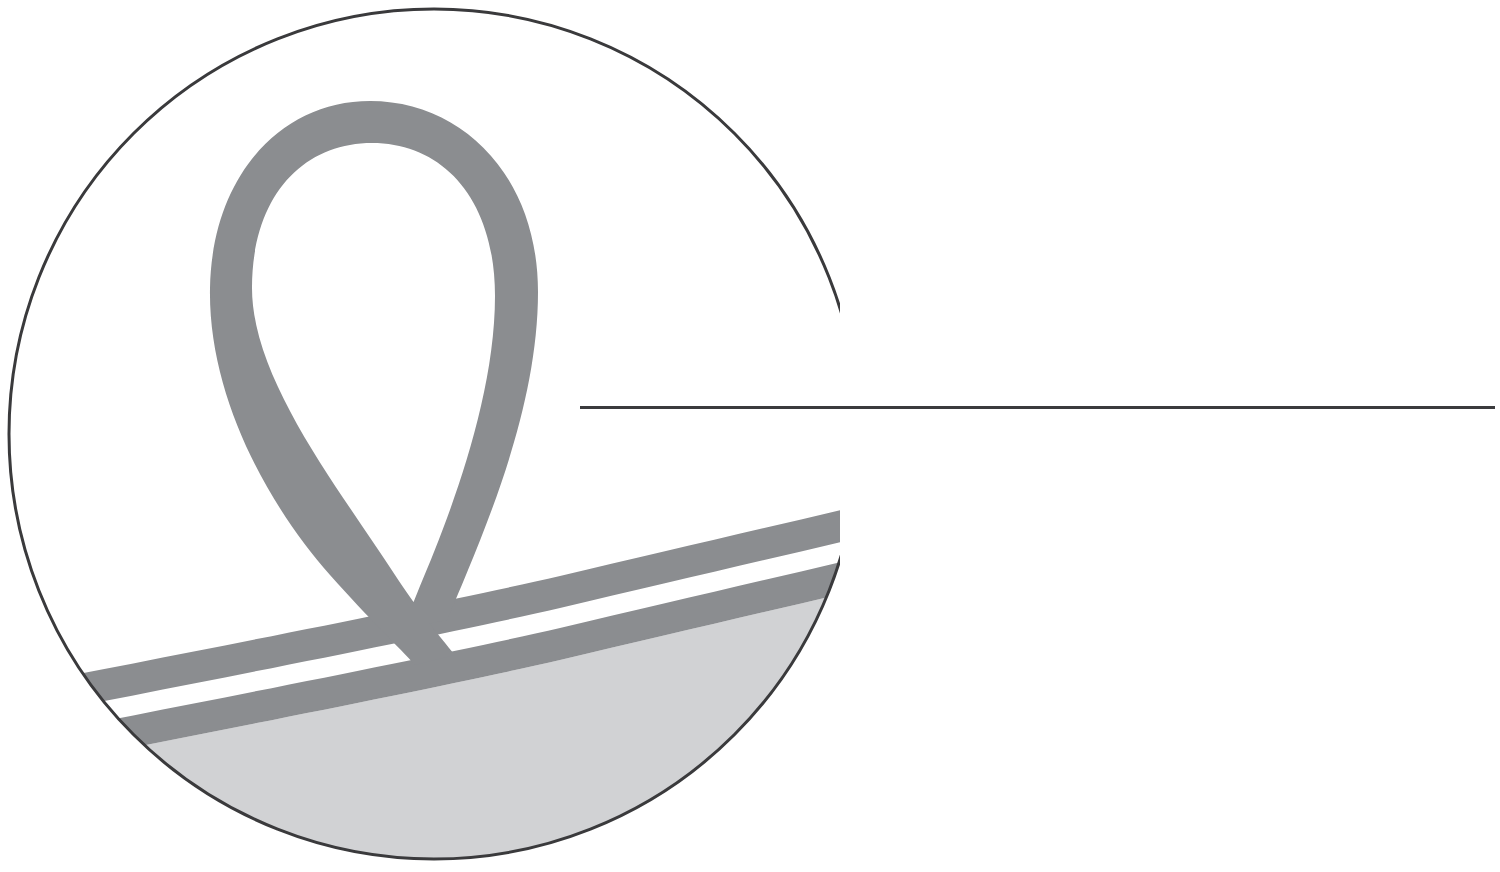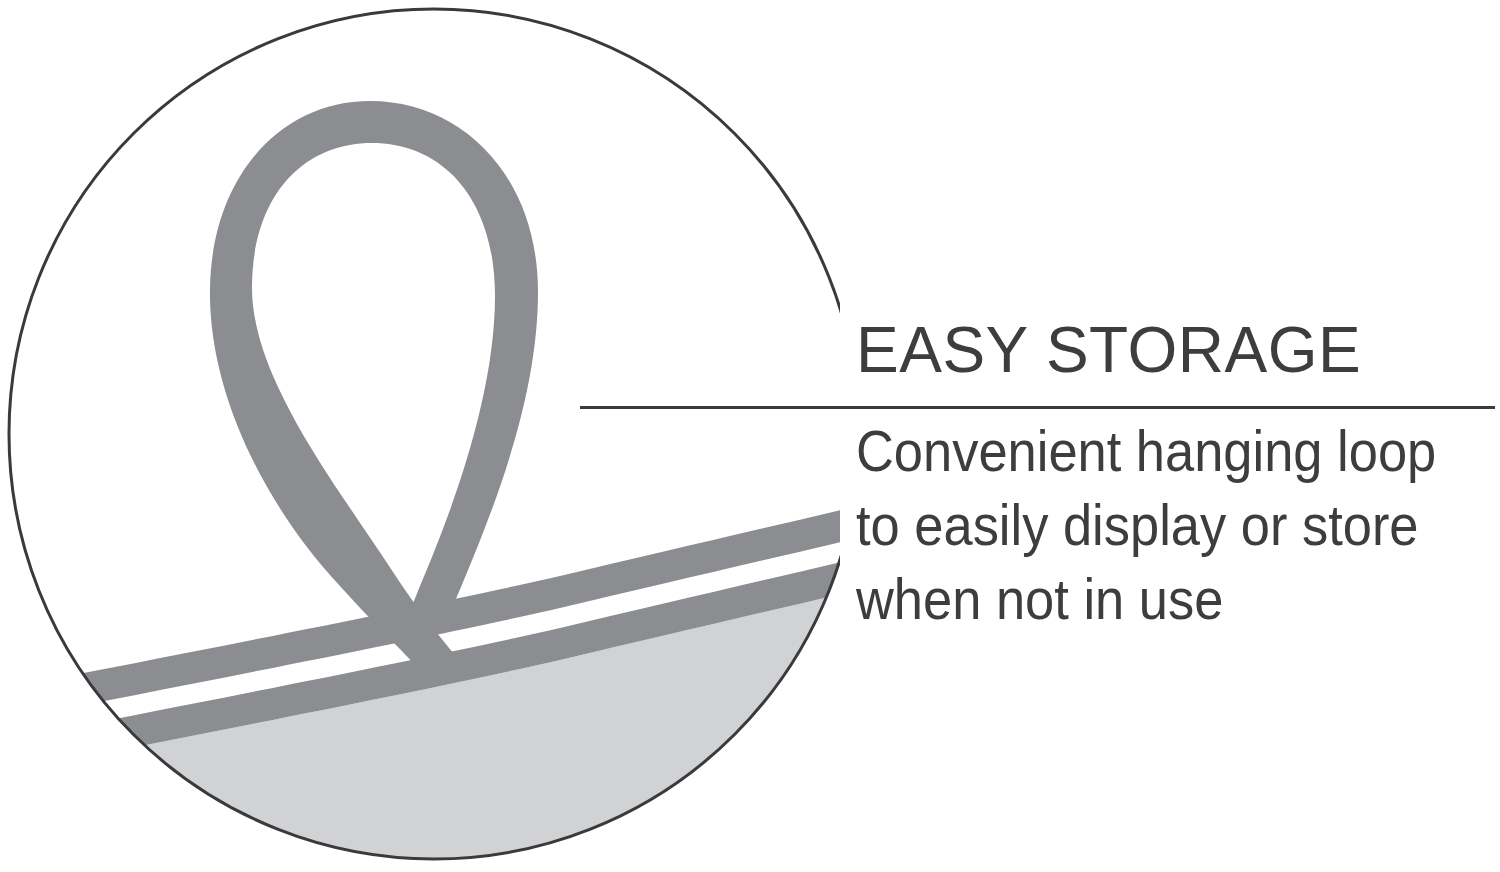--- a/index.html
+++ b/index.html
@@ -119,23 +119,14 @@
                C 452 608 459 592 468 570
                C 499 495 538 392 538 292
                C 538 177 463 101 370 101 Z" fill="#8b8d90"></path>
     </g>
 
     <circle cx="434" cy="434" r="425" fill="none" stroke="#3a3a3c" stroke-width="3"></circle>
   </svg>
 
   <div class="leader-rule"></div>
 
-  <div class="callout-text">
-    <h2 class="callout-heading">EASY STORAGE</h2>
-
-    <p class="callout-body">
-      <span class="body-line">Convenient hanging loop</span>
-      <span class="body-line">to easily display or store</span>
-      <span class="body-line">when not in use</span>
-    </p>
-  </div>
 
 </div>
 
 </body></html>

